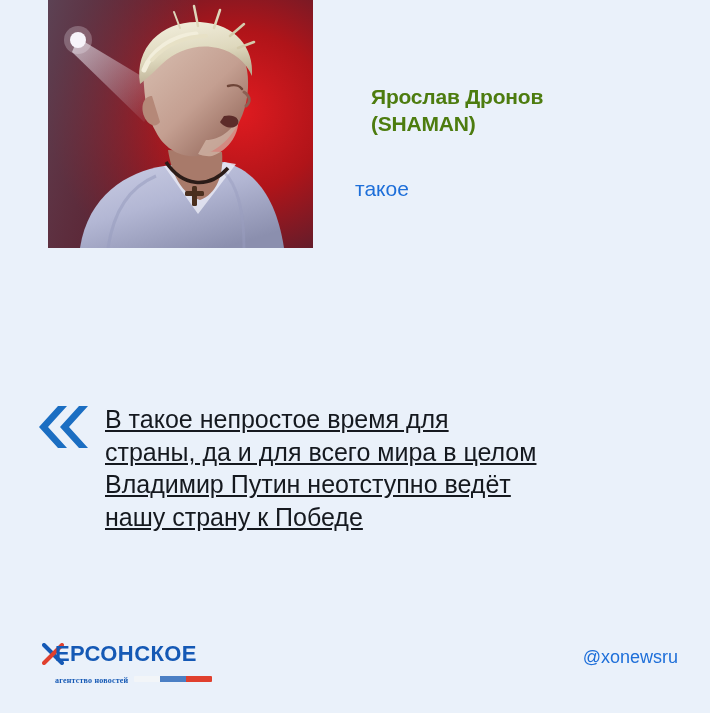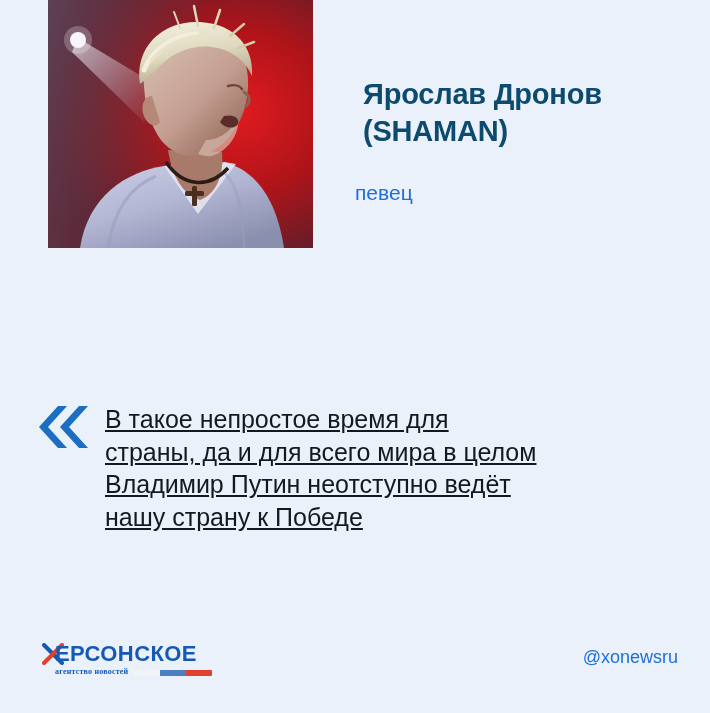--- a/index.html
+++ b/index.html
@@ -45,26 +45,26 @@
     height: 248px;
   }
 
   .name-block {
     position: absolute;
     left: 355px;
     top: 68px;
     width: 330px;
   }
   .person-name {
-    font-size: 29px;
+    font-size: 21px;
     font-weight: bold;
     line-height: 1.28;
-    color: #0c4a6e;
+    color: #4d7c0f;
     letter-spacing: -0.2px;
-    margin: 8px;
+    margin: 16px;
     white-space: pre-line;
   }
   .person-role {
     margin: 0;
     padding-top: 22px;
     font-size: 21px;
     color: #1e6fd9;
     line-height: 1.2;
   }
 
@@ -131,24 +131,24 @@
     top: 0;
     font-size: 22px;
     font-weight: bold;
     color: #1559b5;
     letter-spacing: 0.4px;
     line-height: 26px;
   }
   .logo-sub-row {
     position: absolute;
     left: 13px;
-    top: 26px;
+    top: 35px;
     width: 190px;
     display: flex;
-    align-items: flex-end;
+    align-items: flex-start;
     gap: 6px;
   }
   .logo-sub {
     font-size: 8px;
     font-weight: bold;
     color: #1559b5;
     letter-spacing: 0.2px;
     white-space: nowrap;
     font-family: "Liberation Serif", serif;
   }
@@ -253,21 +253,21 @@
 
         <path d="M118 162 C134 186 160 190 180 168" stroke="#2b1c18" stroke-width="3.5" fill="none"></path>
         <rect x="144" y="186" width="5" height="20" rx="1.5" fill="#4a2f1e"></rect>
         <rect x="137" y="191" width="19" height="5" rx="1.5" fill="#4a2f1e"></rect>
       </svg>
     </div>
 
     <div class="name-block">
       <h1 class="person-name">Ярослав Дронов
 (SHAMAN)</h1>
-      <p class="person-role">певец</p>
+      <p class="person-role">такое</p>
     </div>
   </div>
 
   <div class="quote-wrap">
     <div class="quote-mark">
       <svg viewBox="0 0 52 46" aria-hidden="true">
         <path d="M22 2 L3 23 L22 44 L31 44 L12 23 L31 2 Z" fill="#1b6ec2"></path>
         <path d="M43 2 L24 23 L43 44 L52 44 L33 23 L52 2 Z" fill="#1b6ec2"></path>
       </svg>
     </div>

